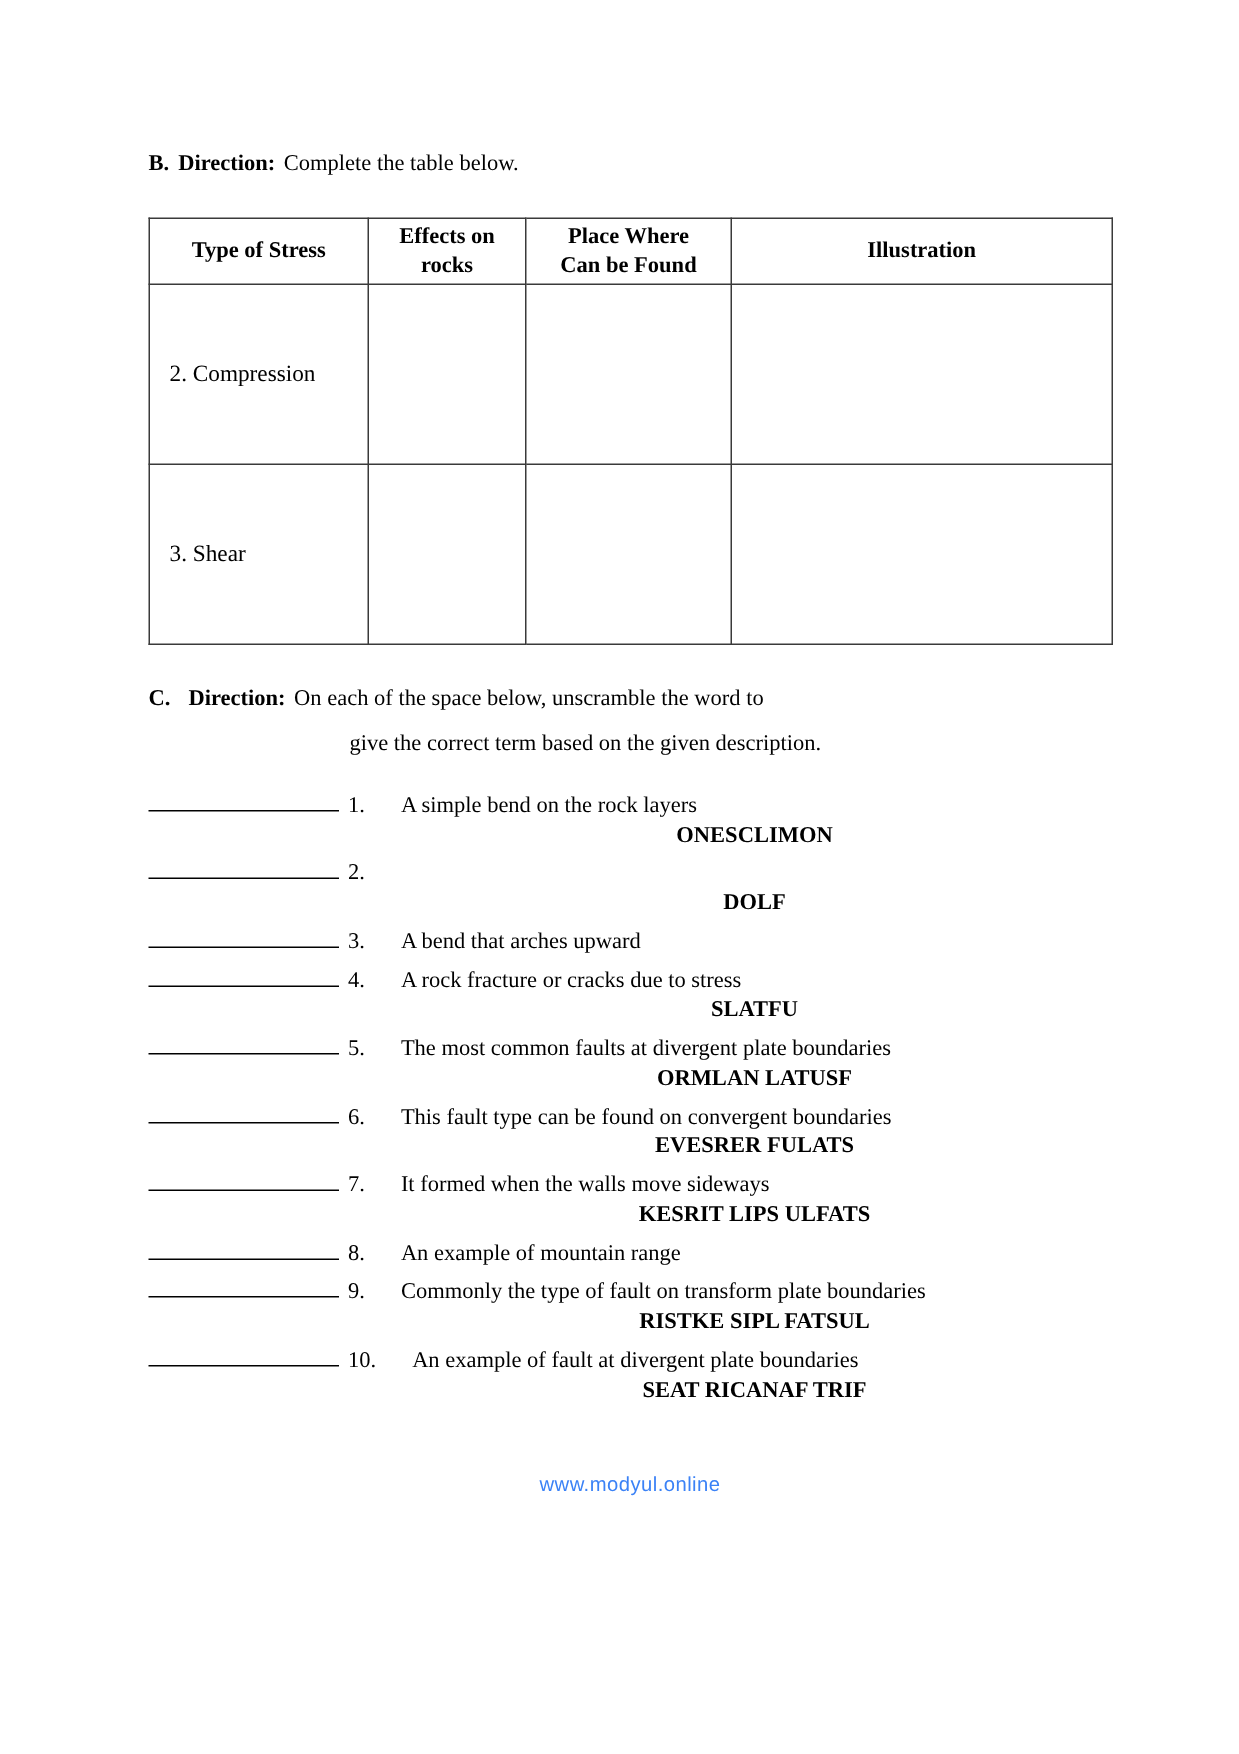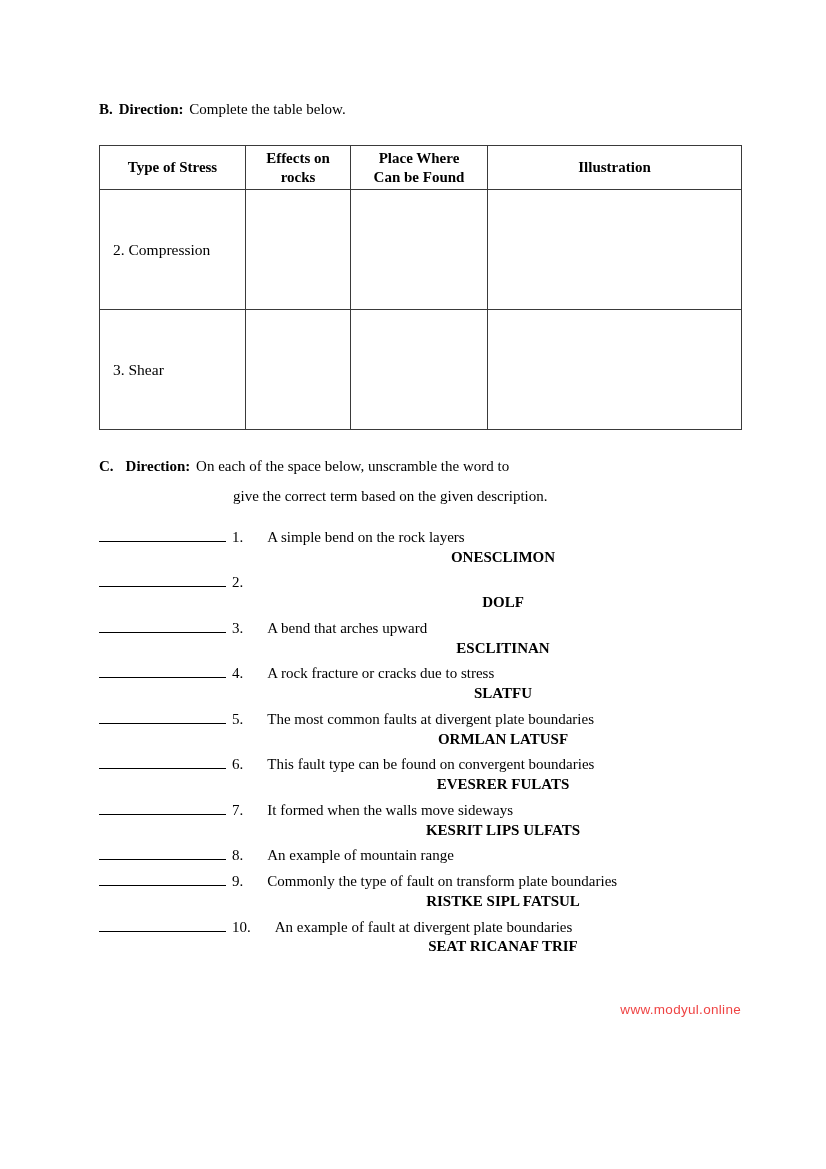--- a/index.html
+++ b/index.html
@@ -76,24 +76,24 @@
   .c-scrambled {
     font-weight: bold;
     padding-left: 166px;
     margin-top: 1px;
     text-align: center;
   }
 
   
   .footer {
     margin-top: 46px;
-    text-align: right;
+    text-align: center;
     font-family: "Liberation Sans", "DejaVu Sans", sans-serif;
     font-size: 13.5px;
-    color: #ef4444;
+    color: #3b82f6;
     letter-spacing: 0.3px;
   }
 </style>
 </head>
 <body>
 
 <div class="page">
 
   <p class="b-head"><span class="sec-label">B.</span><span class="dir-label">Direction:</span> <span>Complete the table below.</span></p>
 
@@ -150,21 +150,20 @@
     </div>
     <div class="c-scrambled">DOLF</div>
   </div>
 
   <div class="c-item">
     <div class="c-line">
       <span class="blank"></span>
       <span class="c-num">3.</span>
       <span class="c-desc">A bend that arches upward</span>
     </div>
-    <div class="c-scrambled">ESCLITINAN</div>
   </div>
 
   <div class="c-item">
     <div class="c-line">
       <span class="blank"></span>
       <span class="c-num">4.</span>
       <span class="c-desc">A rock fracture or cracks due to stress</span>
     </div>
     <div class="c-scrambled">SLATFU</div>
   </div>

